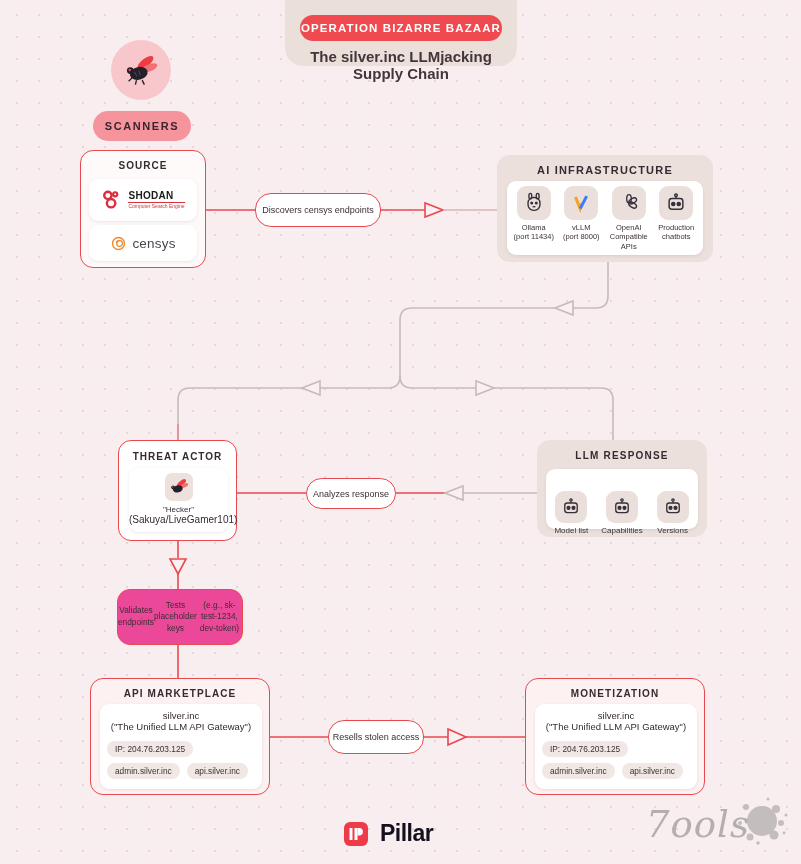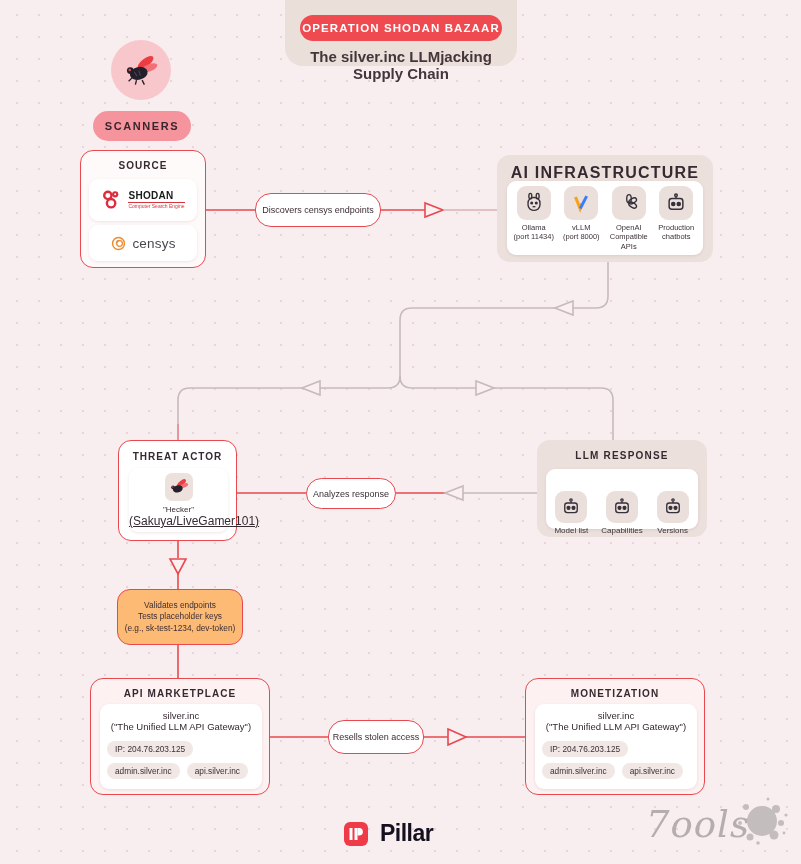--- a/index.html
+++ b/index.html
@@ -57,21 +57,21 @@
   .edge-pill{ background:#fff; border:1.5px solid #e8494f; border-radius:16px; z-index:2;
               display:flex; align-items:center; justify-content:center; text-align:center;
               font-size:9px; color:#3b2e35; }
   #discovers-pill{ left:255px; top:193px; width:126px; height:34px; }
   #analyzes-pill{ left:306px; top:478px; width:90px; height:31px; }
   #resells-pill{ left:328px; top:720px; width:96px; height:34px; }
 
   
   .beige-box{ background:#ece0dc; }
   #ai-box{ left:497px; top:155px; width:216px; height:107px; }
-  #ai-box .node-title{ margin-top:9px; letter-spacing:1.2px; font-size:16px; }
+  #ai-box .node-title{ margin-top:9px; letter-spacing:1.2px; font-size:11px; }
   #ai-card{ position:absolute; left:10px; top:26px; width:196px; height:74px;
             display:flex; justify-content:space-around; padding:5px 3px 0; }
   .infra-item{ width:47px; text-align:center; }
   .tile{ width:34px; height:34px; margin:0 auto; background:#eadfdb; border-radius:9px;
          display:flex; align-items:center; justify-content:center; }
   .tile-label{ margin-top:3px; font-size:7.5px; line-height:1.25; color:#3c3138; }
   .tile-label span{ display:block; }
 
   #llm-box{ left:537px; top:440px; width:170px; height:97px; }
   #llm-box .node-title{ margin-top:10px; letter-spacing:1.2px; }
@@ -81,25 +81,25 @@
   .llm-item .tile{ width:32px; height:32px; }
   .llm-item .tile-label{ font-size:8px; }
 
   
   #ta-box{ left:118px; top:440px; width:119px; height:101px; background:#fff; }
   #ta-box .node-title{ margin-top:10px; }
   #ta-card{ position:absolute; left:10px; top:27px; width:99px; height:64px; text-align:center; padding-top:5px; }
   #ta-tile{ width:28px; height:28px; margin:0 auto; background:#ece1dd; border-radius:7px;
             display:flex; align-items:center; justify-content:center; }
   #ta-name{ font-size:8px; color:#362b31; margin-top:4px; }
-  #ta-alias{ font-size:12px; color:#362b31;text-decoration:underline; }
-
-  
-  #validate-box{ left:117px; top:589px; width:126px; height:56px; background:#fdba74;
-                 display:flex; flex-direction:column; align-items:center; justify-content:center; }
+  #ta-alias{ font-size:10px; color:#362b31; }
+
+  
+  #validate-box{ left:117px; top:589px; width:126px; height:56px; background:#ec4899;
+                 display:flex; flex-direction:row; align-items:center; justify-content:center; }
   #validate-box span{ display:block; font-size:8.3px; line-height:1.4; color:#3b2e35; text-align:center; }
 
   
   .market-box{ background:#fdf1f2; }
   #market-box{ left:90px; top:678px; width:180px; height:117px; }
   #money-box{ left:525px; top:678px; width:180px; height:117px; }
   .market-box .node-title{ margin-top:9px; letter-spacing:1.1px; }
   .market-card{ position:absolute; left:9px; top:25px; width:162px; height:85px; padding:6px 7px 0; }
   .market-domain{ text-align:center; font-size:9.5px; color:#352a31; }
   .market-gw{ text-align:center; font-size:9.5px; color:#352a31; margin-bottom:6px; }
@@ -145,21 +145,21 @@
     <path d="M178 643 L178 678" stroke="#e8494f"></path>
 
     <path d="M270 737 L448 737" stroke="#e8494f"></path>
     <polygon points="448,729 448,745 466,737" fill="#faf0f2" stroke="#e8494f"></polygon>
     <path d="M466 737 L525 737" stroke="#e8494f"></path>
   </g>
 </svg>
 
 <div id="header" class="abs">
   <div id="header-pill">
-    <span>OPERATION SHODAN BAZAAR</span>
+    <span>OPERATION BIZARRE BAZAAR</span>
   </div>
   <div id="header-sub">The silver.inc LLMjacking Supply Chain</div>
 </div>
 
 <div id="fly-avatar" class="abs">
   <svg width="36" height="36" viewBox="0 0 32 32">
     <ellipse cx="20" cy="9.5" rx="8.5" ry="3.6" transform="rotate(-38 20 9.5)" fill="#ed3c43"></ellipse>
     <ellipse cx="23.5" cy="14" rx="7.5" ry="3.2" transform="rotate(-22 23.5 14)" fill="#f07075"></ellipse>
     <path d="M8 23 l-3 3 M12 25 l-1 4 M17 25 l2 4" stroke="#23202b" stroke-width="1.2" fill="none"></path>
     <ellipse cx="14" cy="19" rx="8" ry="5.6" transform="rotate(-14 14 19)" fill="#23202b"></ellipse>

